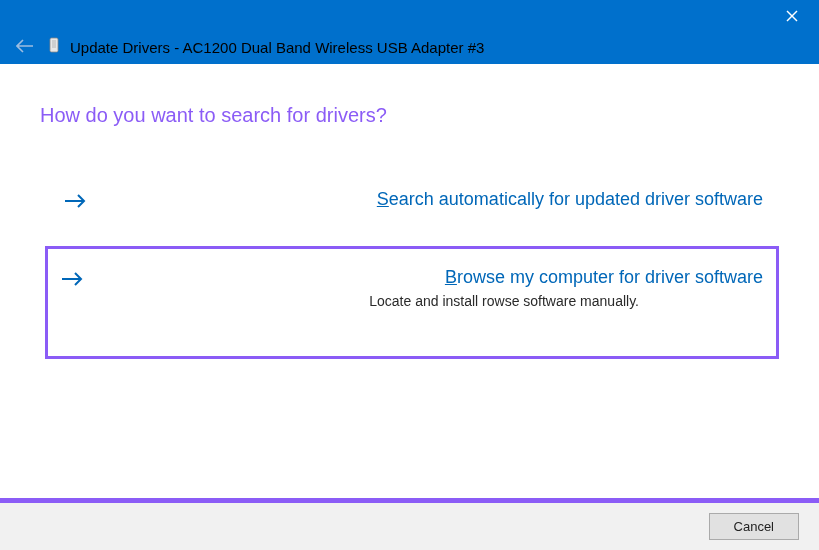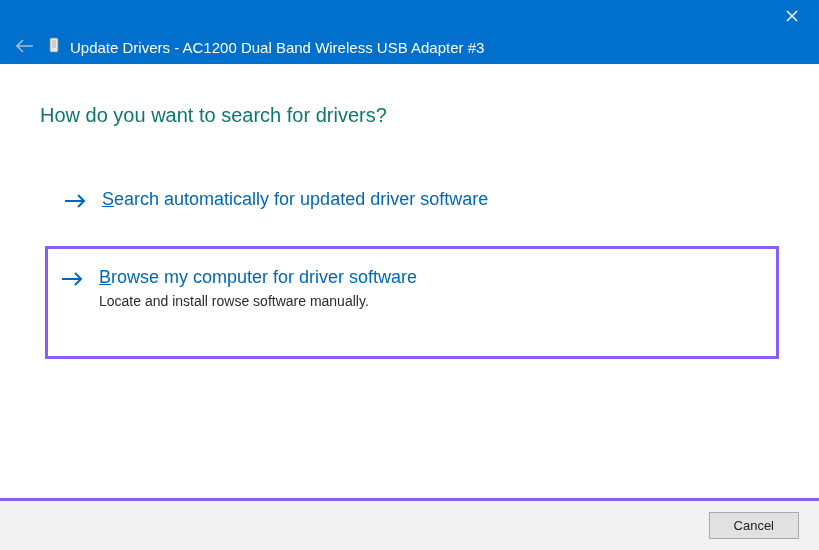--- a/index.html
+++ b/index.html
@@ -38,40 +38,41 @@
     }
     .device-icon {
       width: 16px;
       height: 20px;
       margin-right: 8px;
       display: inline-flex;
       align-items: center;
       justify-content: center;
     }
     .title-text {
-      color: #ffffff;
+      color: #000000;
       font-size: 15px;
       font-weight: 400;
     }
     .content {
       padding: 40px 40px 0 40px;
     }
     .heading {
-      color: #0f766e;
+      color: #8b5cf6;
       font-size: 20px;
       font-weight: 400;
       margin-bottom: 50px;
     }
     .option {
       display: flex;
       align-items: flex-start;
       padding: 12px 16px;
       margin-left: 8px;
       margin-bottom: 20px;
       cursor: pointer;
+      text-align: right;
     }
     .option.highlighted {
       border: 3px solid #8b5cf6;
       margin-left: 5px;
       padding: 18px 13px 44px 13px;
       margin-bottom: 0;
     }
     .arrow-icon {
       color: #0067b8;
       font-size: 20px;
@@ -100,21 +101,21 @@
     }
     .option-desc.dark {
       color: #2a2a2a;
     }
     .footer {
       position: absolute;
       bottom: 0;
       left: 0;
       right: 0;
       height: 52px;
-      border-top: 3px solid #8b5cf6;
+      border-top: 5px solid #8b5cf6;
       background: #f1f1f1;
       display: flex;
       align-items: center;
       justify-content: flex-end;
       padding: 0 20px;
     }
     .cancel-btn {
       background: #e1e1e1;
       border: 1px solid #aaa;
       padding: 5px 24px;

